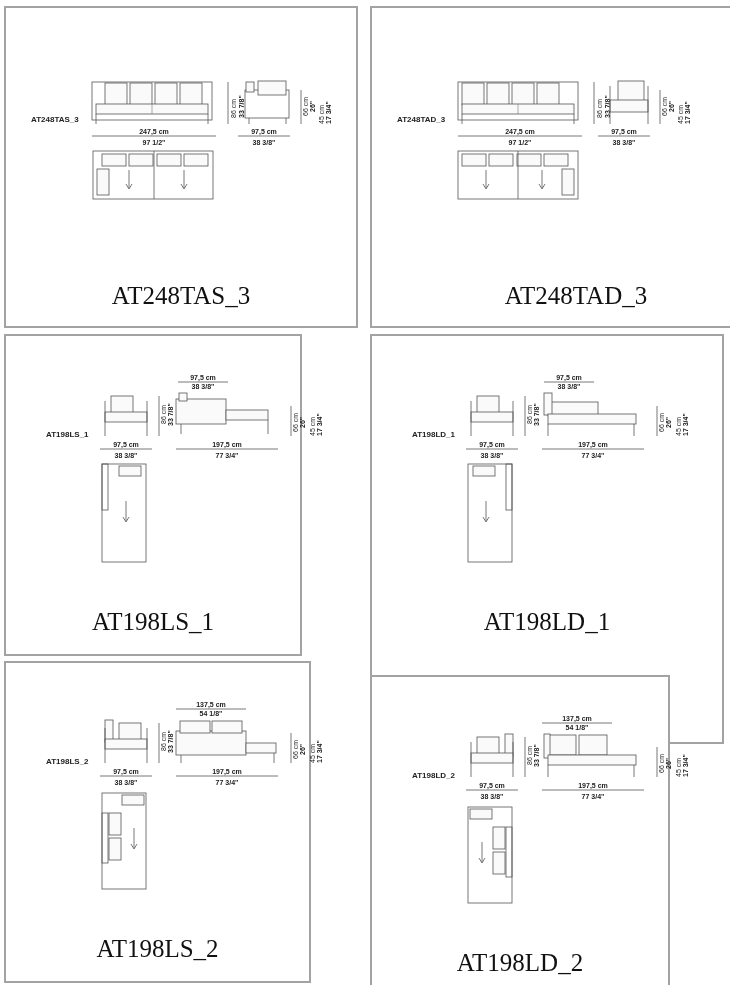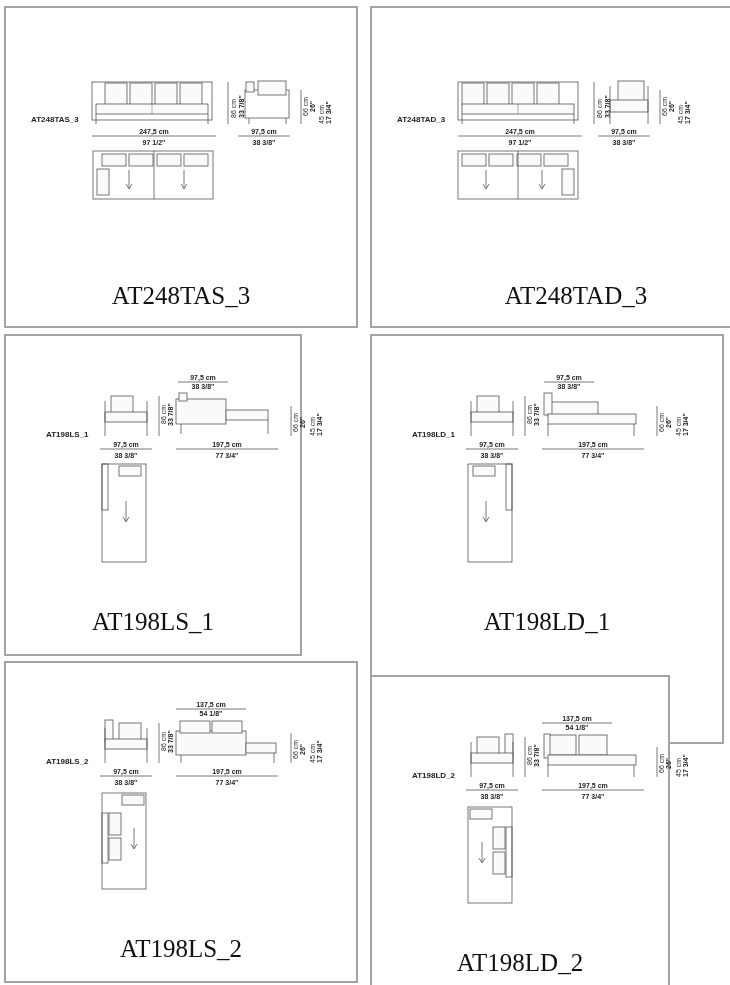--- a/index.html
+++ b/index.html
@@ -2,21 +2,21 @@
 <html><head>
 <meta charset="utf-8">
 <style>
   html, body { margin:0; padding:0; background:#ffffff; }
   body { width:730px; height:985px; position:relative; overflow:hidden; font-family:"Liberation Sans", sans-serif; }
   .panel { position:absolute; box-sizing:border-box; border:2px solid #a3a3a3; background:#fff; }
   .p1 { left:4px;   top:6px;   width:354px; height:322px; }
   .p2 { left:370px; top:6px;   width:412px; height:322px; }
   .p3 { left:4px;   top:334px; width:298px; height:322px; }
   .p4 { left:370px; top:334px; width:354px; height:410px; }
-  .p5 { left:4px;   top:661px; width:354px; height:322px; }
+  .p5 { left:4px;   top:661px; width:307px; height:322px; }
   .p6 { left:370px; top:675px; width:300px; height:322px; }
   .title { position:absolute; left:0; right:0; text-align:center; font-family:"Liberation Serif", serif; font-size:25px; color:#111; }
   .p1 .title, .p2 .title { top:274px; }
   .p3 .title, .p4 .title, .p5 .title, .p6 .title { top:272px; }
   svg { position:absolute; left:0; top:0; }
   .code { font-family:"Liberation Sans", sans-serif; font-weight:bold; font-size:8px; fill:#222; }
   .dim { font-family:"Liberation Sans", sans-serif; font-size:7px; fill:#222; }
   .dimb { font-family:"Liberation Sans", sans-serif; font-size:7px; font-weight:bold; fill:#222; }
   .ln { stroke:#555; stroke-width:0.8; fill:none; }
   .lt { stroke:#777; stroke-width:0.6; fill:none; }

